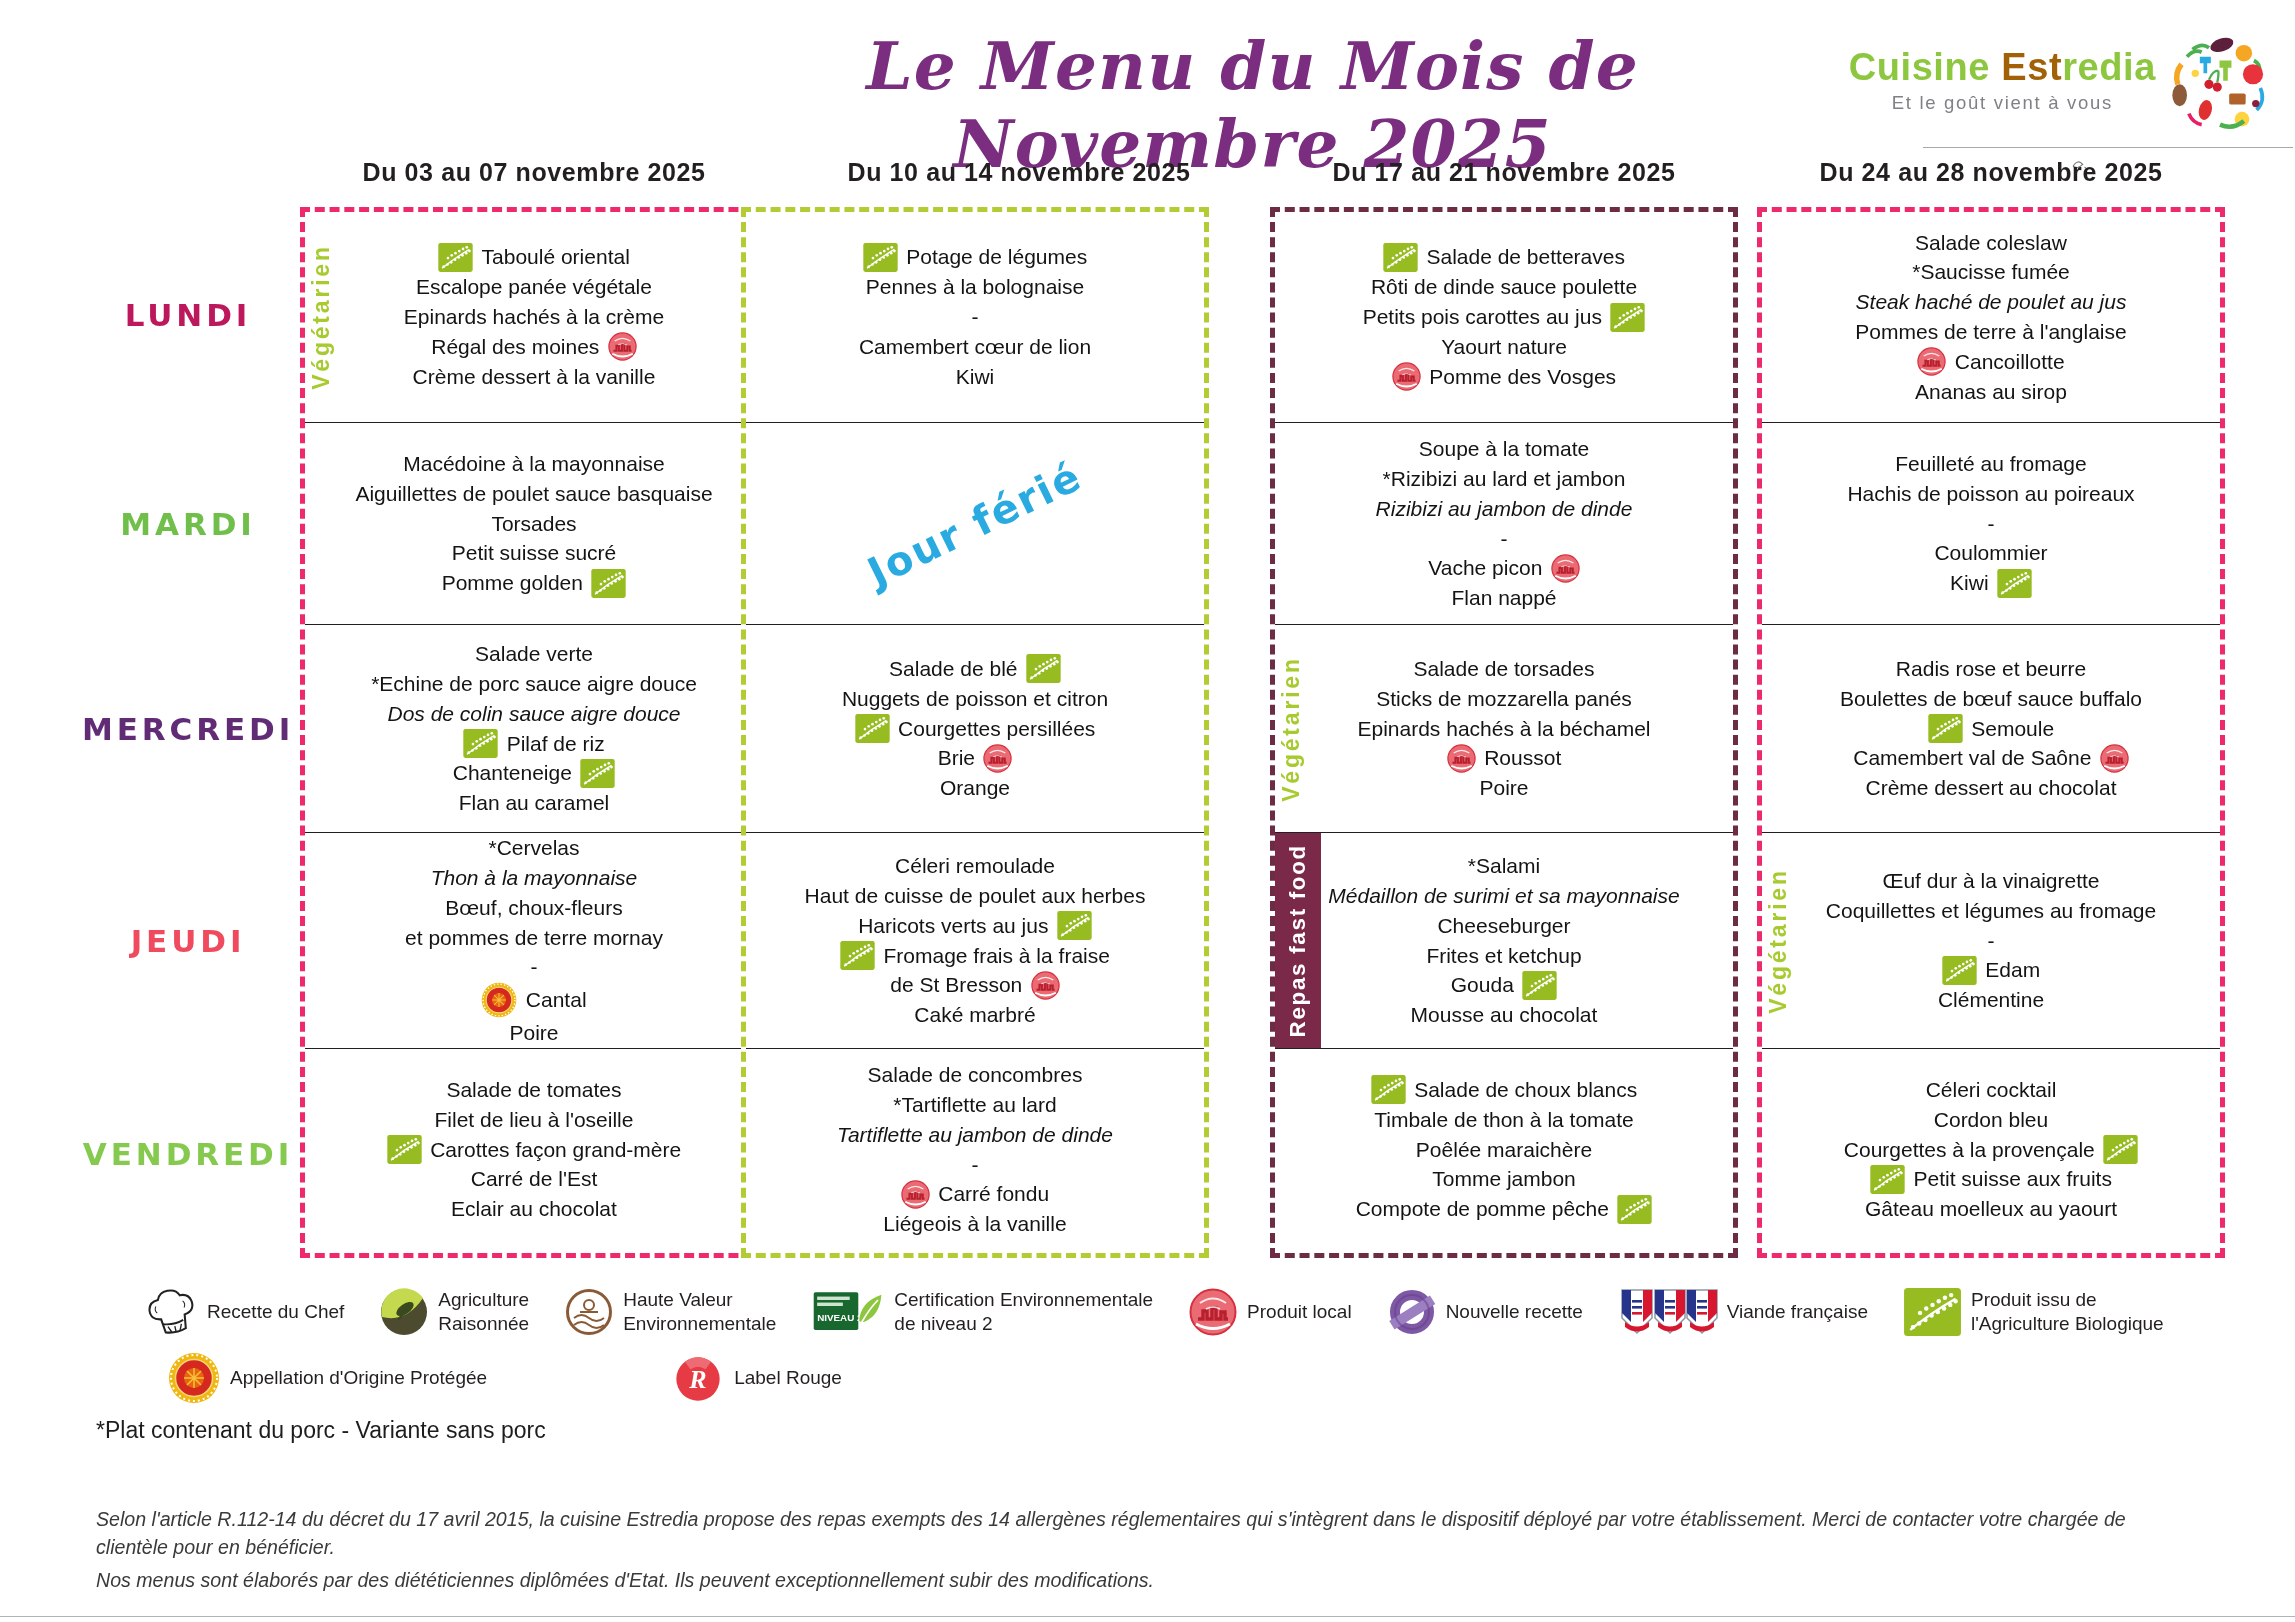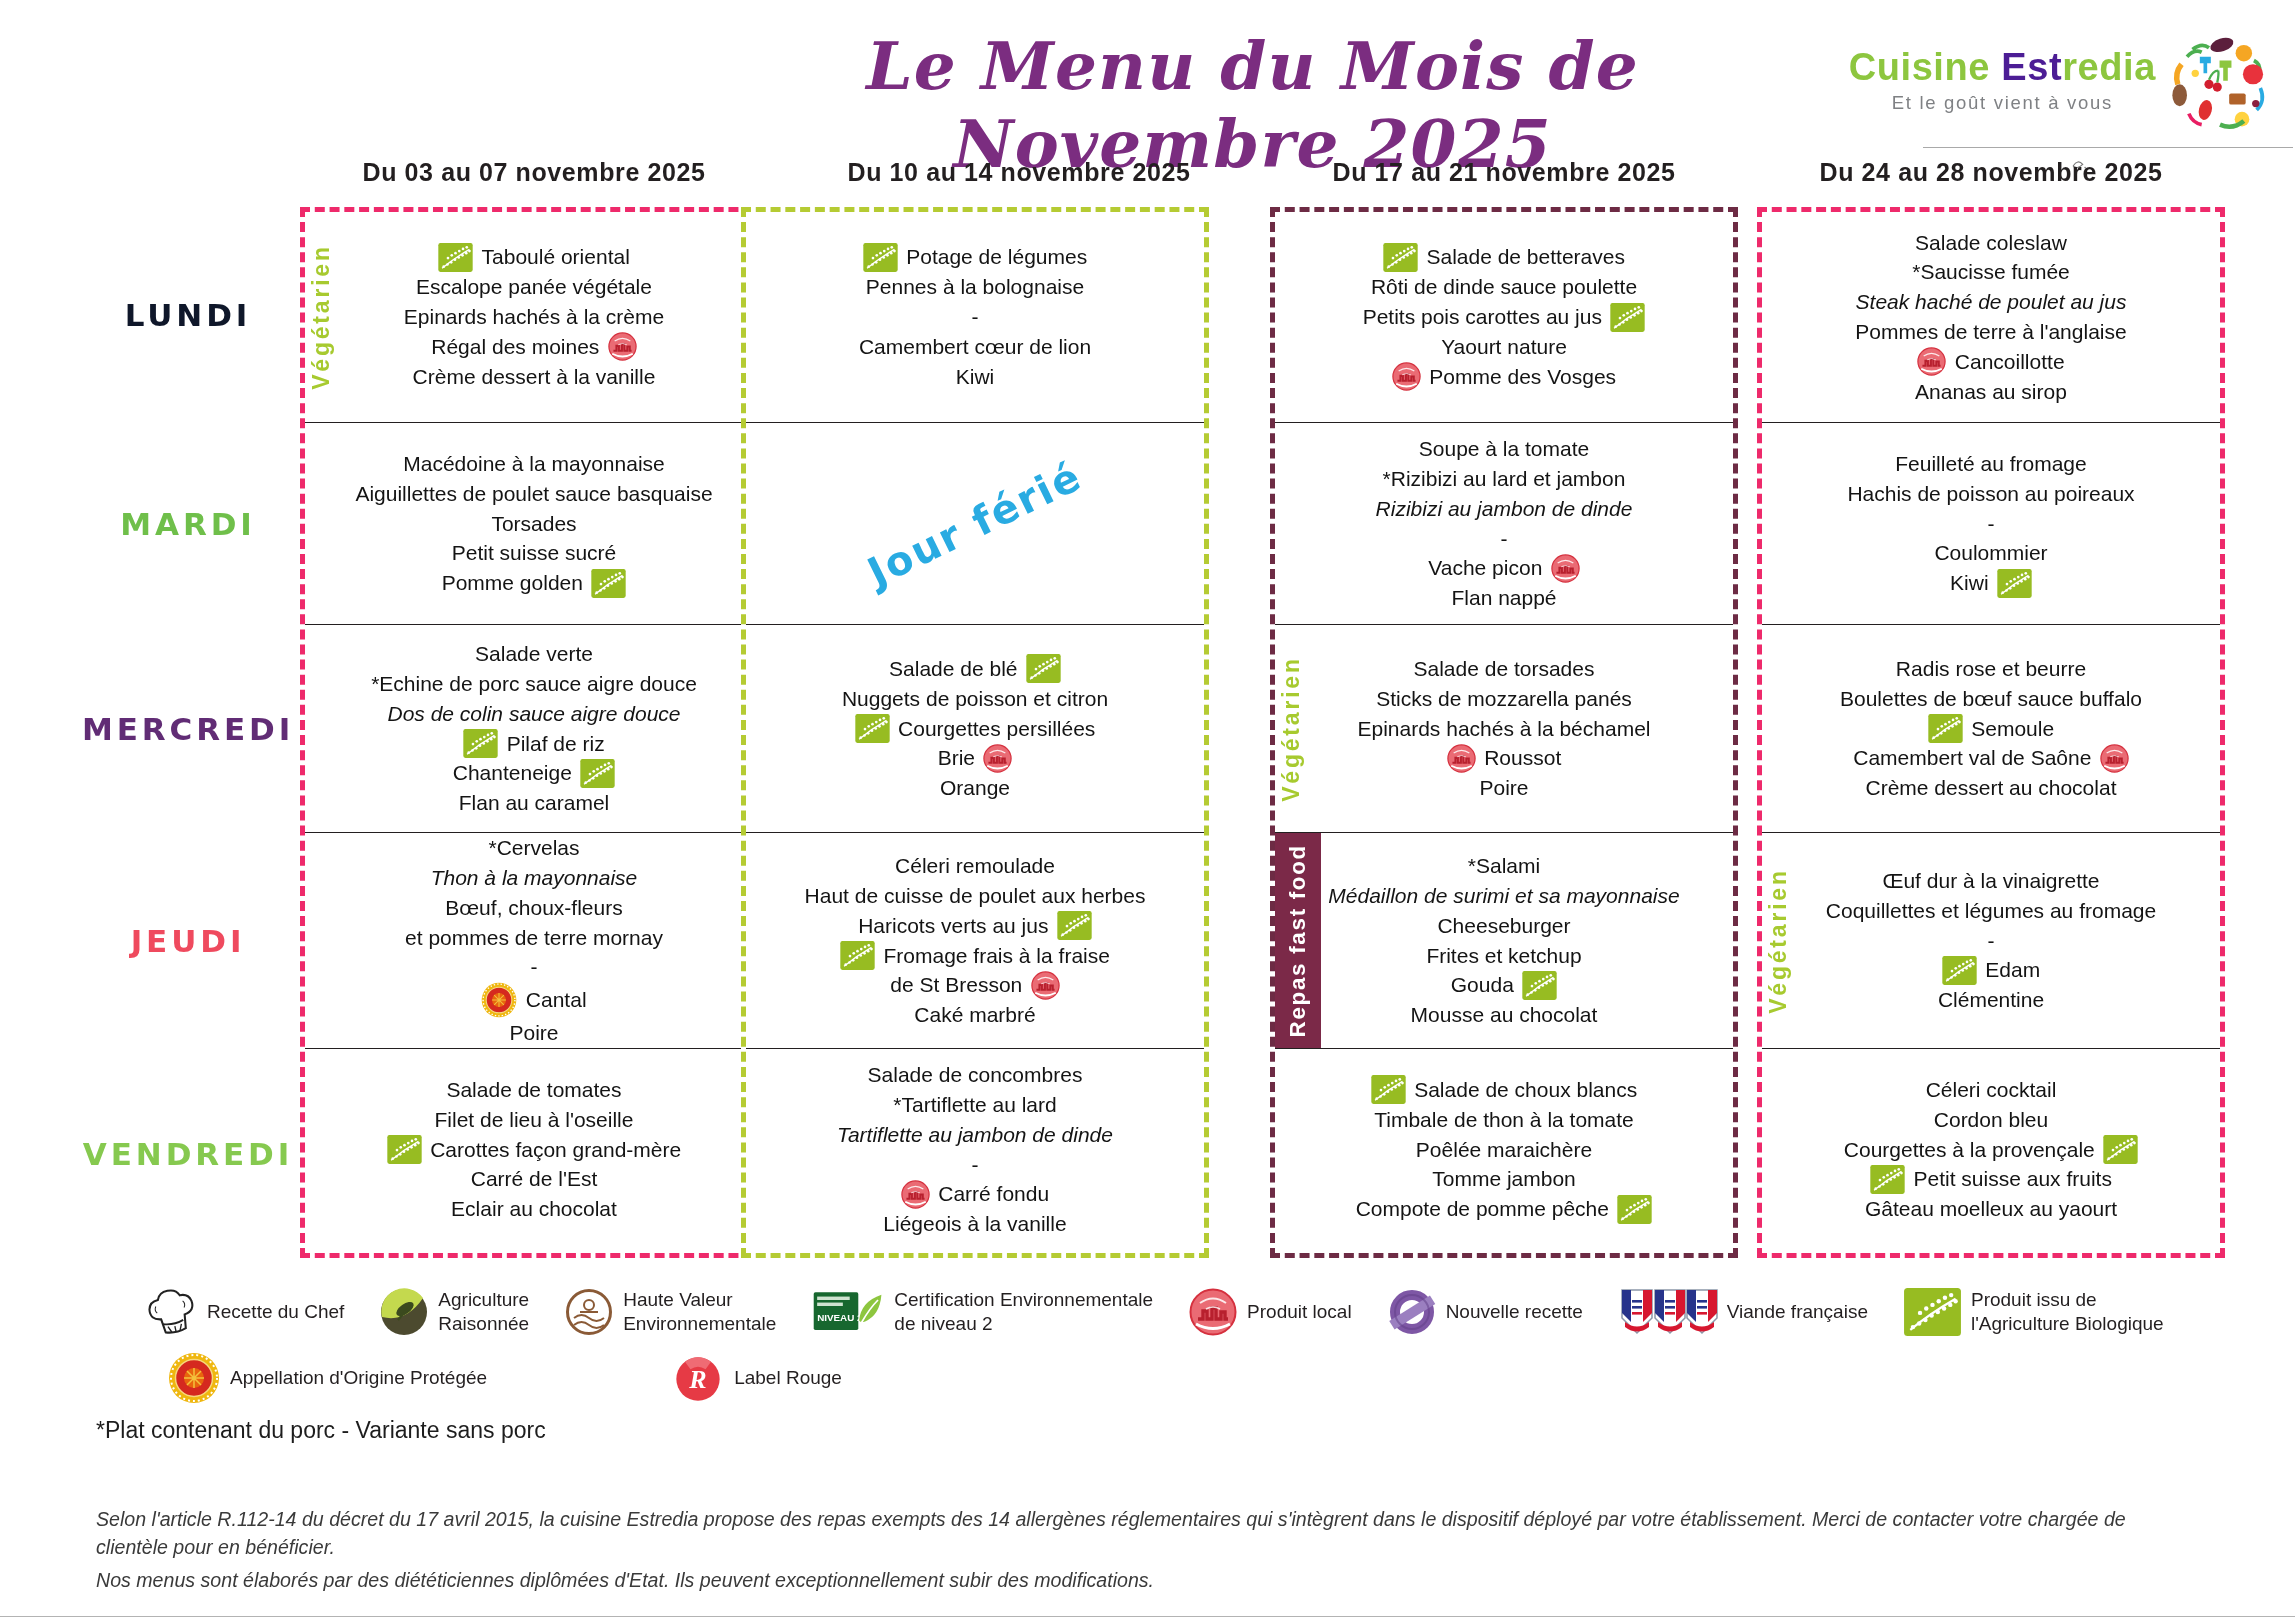--- a/index.html
+++ b/index.html
@@ -6,21 +6,21 @@
   .page{position:relative;width:2295px;height:1623px;background:#fff;overflow:hidden;
         font-family:"Liberation Sans",sans-serif;color:#1b1b1b;}
 
   .title{position:absolute;left:695px;top:27px;width:1115px;text-align:center;
          font-family:"DejaVu Serif",serif;font-style:italic;font-weight:bold;
          font-size:66px;color:#7b2d80;letter-spacing:1.1px;}
 
   .logo{position:absolute;top:32.5px;right:20px;display:flex;align-items:flex-start;gap:9px;}
   .logo-text{display:flex;flex-direction:column;align-items:center;margin-top:15.7px;}
   .logo-name{font-size:38px;font-weight:bold;letter-spacing:0.6px;line-height:1;}
-  .logo-name .g{color:#8dc63f;} .logo-name .k{color:#4c1d95;text-align:right;}
+  .logo-name .g{color:#8dc63f;} .logo-name .k{color:#a16207;text-align:right;}
   .logo-tag{font-size:18.5px;color:#7f8184;letter-spacing:1.7px;margin-top:5.6px;}
   .logo-line{position:absolute;top:147px;right:2.2px;width:370px;height:1.1px;background:#a9a9a9;}
   .logo-sig{position:absolute;top:158px;right:207px;}
 
   .week-header{position:absolute;top:158px;width:468px;text-align:center;
                font-weight:bold;font-size:25px;color:#231f20;letter-spacing:0.6px;}
 
   .col{position:absolute;top:207px;width:468px;height:1051px;border:5.6px dashed #ee2a6b;
        box-sizing:border-box;background:#fff;}
   .cell{position:relative;display:flex;flex-direction:column;justify-content:center;
@@ -106,21 +106,21 @@
     <path d="M2 10 q6 -9 12 -2 q-7 7 -12 2" fill="none" stroke="#777" stroke-width="1.5"></path>
     <circle cx="17" cy="12" r="1" fill="#777"></circle>
   </svg>
 
   <div class="week-header" style="left:300px">Du 03 au 07 novembre 2025</div>
   <div class="week-header" style="left:785px">Du 10 au 14 novembre 2025</div>
   <div class="week-header" style="left:1270px">Du 17 au 21 novembre 2025</div>
   <div class="week-header" style="left:1757px">Du 24 au 28 novembre 2025</div>
 
   <div id="days">
-      <div class="day" style="top: 207px; height: 216px; color: #0f172a; text-align: center;">LUNDI</div>
+      <div class="day" style="top: 207px; height: 216px; color: #be185d; text-align: center;">LUNDI</div>
       <div class="day" style="top: 423px; height: 202px; color: rgb(111, 191, 74);">MARDI</div>
       <div class="day" style="top: 625px; height: 208px; color: rgb(97, 44, 117);">MERCREDI</div>
       <div class="day" style="top: 833px; height: 216px; color: rgb(239, 74, 94);">JEUDI</div>
       <div class="day" style="top: 1049px; height: 209px; color: rgb(134, 201, 79);">VENDREDI</div>
     </div>
   <div id="grid">
       <div class="col" style="left: 300px; border-color: rgb(238, 42, 107);">
         <div class="cell r0">
           <div class="side">
             <span style="color: rgb(167, 202, 47);">Végétarien</span>

